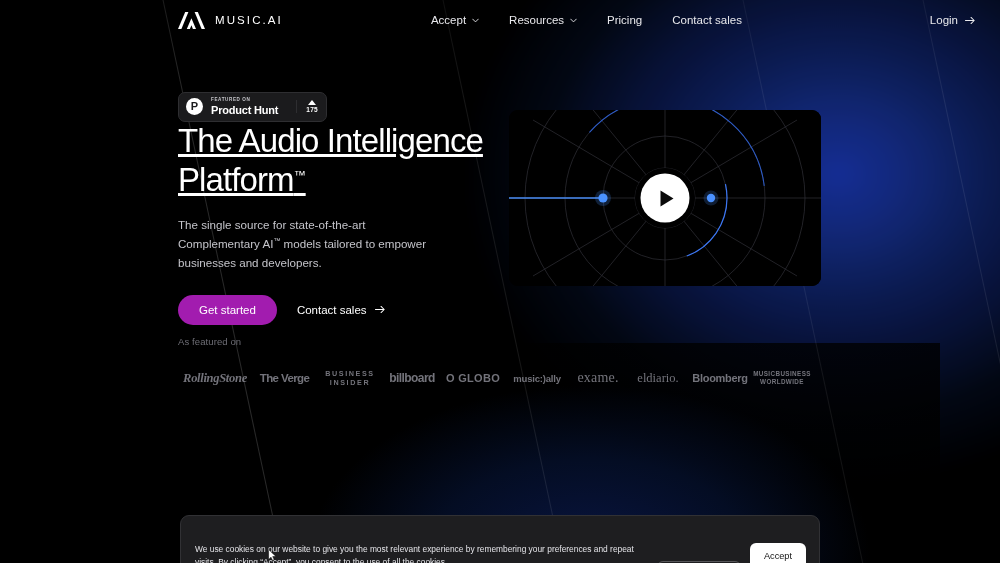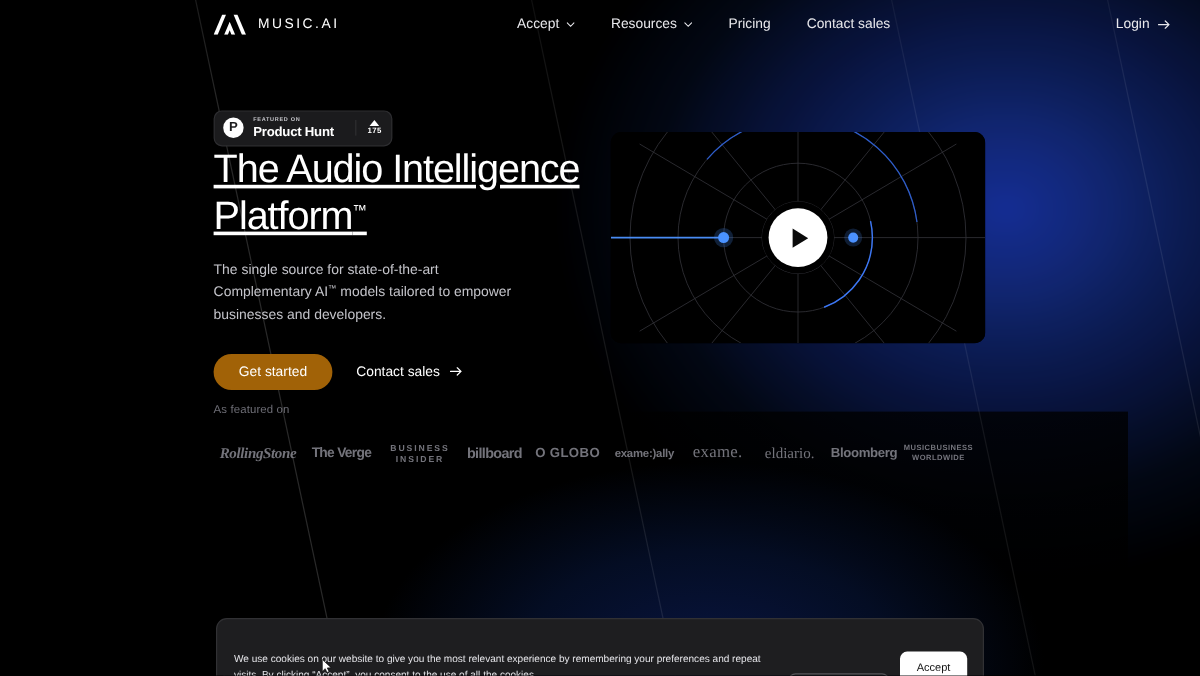--- a/index.html
+++ b/index.html
@@ -94,21 +94,21 @@
 
   p.subhead {
     margin-top:17px;
     font-size:11.6px; line-height:1.62; color:#c4c4ca;
     max-width:258px; font-weight:400;
   }
   p.subhead sup { font-size:7px; vertical-align:super; }
 
   .cta-row { margin-top:22px; display:flex; align-items:center; gap:20px; }
   .btn-primary {
-    background:#a16207; color:#fff; border:none;
+    background:#a21caf; color:#fff; border:none;
     border-radius:18px; padding:9px 21px;
     font-size:11.5px; font-weight:500; cursor:pointer;
     font-family:inherit;
   }
   .btn-link {
     display:flex; align-items:center; gap:8px;
     font-size:11.5px; color:#fff; cursor:pointer;
   }
 
   
@@ -323,21 +323,21 @@
     <div class="logo-item lg-rollingstone">RollingStone</div>
     <div class="logo-item lg-verge">The Verge</div>
     <div class="logo-item lg-bi">
       <span>
         <span>BUSINESS</span><br>
         <span>INSIDER</span>
       </span>
     </div>
     <div class="logo-item lg-billboard">billboard</div>
     <div class="logo-item lg-globo">O GLOBO</div>
-    <div class="logo-item lg-musically">exame:)ally</div>
+    <div class="logo-item lg-musically">music:)ally</div>
     <div class="logo-item lg-exame">exame.</div>
     <div class="logo-item lg-eldiario">eldiario.</div>
     <div class="logo-item lg-bloomberg">Bloomberg</div>
     <div class="logo-item lg-mbw">
       <span>
         <span>MUSICBUSINESS</span><br>
         <span>WORLDWIDE</span>
       </span>
     </div>
   </div>

